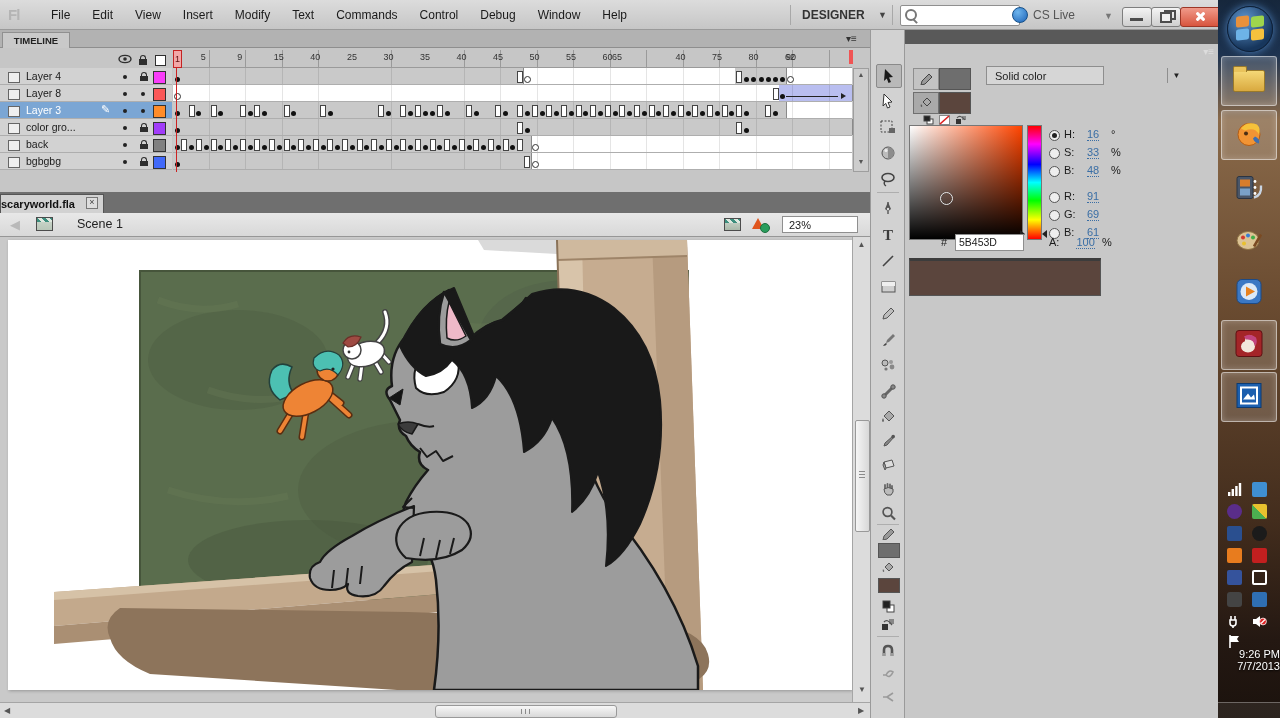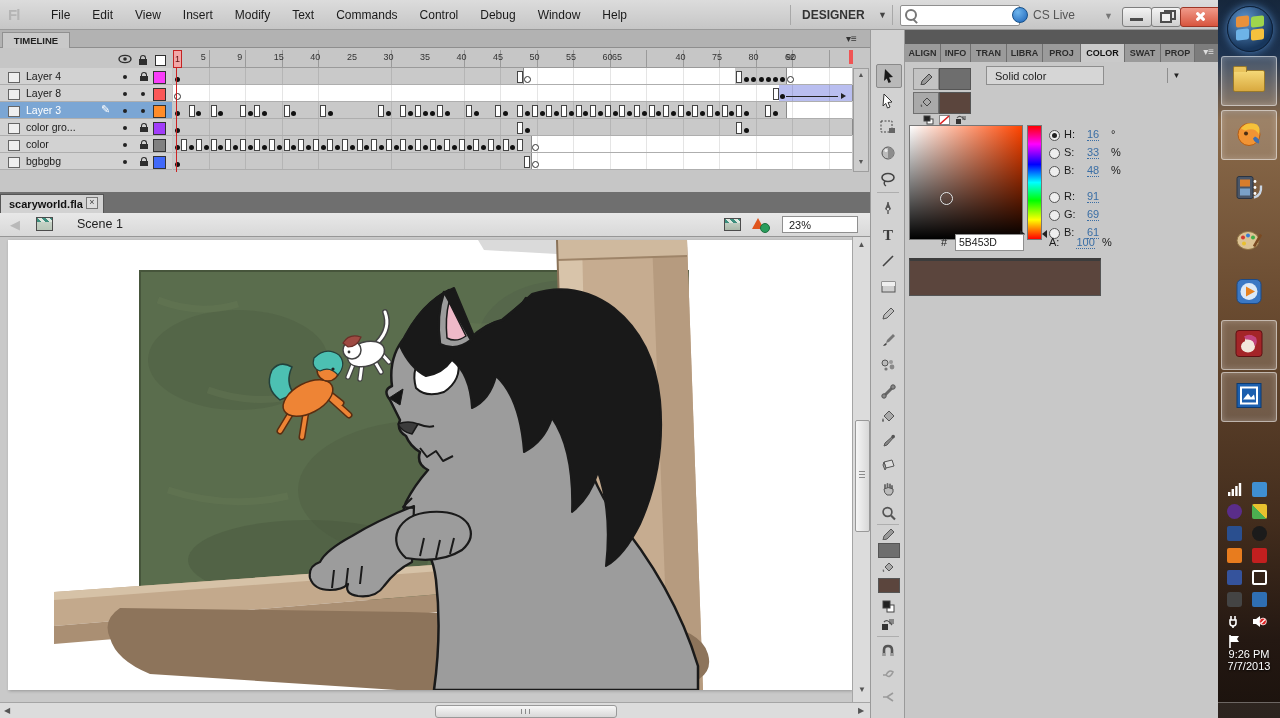--- a/index.html
+++ b/index.html
@@ -67,21 +67,21 @@
   #tl-controls{left:0;top:146px;width:870px;height:16px;background:#cfcfcf;border-top:1px solid #a2a2a2;box-sizing:border-box}
   .mini{position:absolute;top:2px;width:12px;height:11px;background:#c3c3c3;border:1px solid #8b8b8b}
   .tcb{position:absolute;top:1px;font-size:9.5px;color:#2e2e2e;letter-spacing:-1px}
   .onion{position:absolute;top:3px;width:8px;height:8px;border:1.5px solid #6d6da8;background:#cfcfe8}
   .bluval{color:#3a6ea5;border-bottom:1px dotted #3a6ea5}
   .ctltxt{position:absolute;top:2px;font-size:10px}
   #tl-hscroll-track{position:absolute;left:480px;top:2px;width:356px;height:11px;background:#bdbdbd;border:1px solid #979797;box-sizing:border-box}
   #tl-hscroll-thumb{position:absolute;left:1px;top:1px;width:68px;height:7px;background:linear-gradient(#f2f2f2,#d2d2d2);border:1px solid #8f8f8f}
   
   #doctabbar{left:0;top:192px;width:870px;height:21px;background:#6f6f6f}
-  #doctab{left:0px;top:2px;width:104px;height:19px;background:#d2d2d2;border:1px solid #555;border-bottom:none;box-sizing:border-box;font-size:11px;font-weight:bold;line-height:18px;padding-left:8px;color:#111}
+  #doctab{left:0px;top:2px;width:104px;height:19px;background:#d2d2d2;border:1px solid #555;border-bottom:none;box-sizing:border-box;font-size:11px;font-weight:bold;line-height:18px;color:#111}
   #doctab-close{left:86px;top:5px;width:10px;height:10px;border:1px solid #777;font-size:9px;line-height:8px;text-align:center;color:#444;background:#ddd}
   #editbar{left:0;top:213px;width:870px;height:24px;background:linear-gradient(#e8e8e8,#d8d8d8);border-bottom:1px solid #969696;box-sizing:border-box}
   #back-arrow{left:10px;top:4px;color:#b9b9b9;font-size:13px}
   #clapper{left:36px;top:4px;width:17px;height:14px;border:1px solid #4c4c4c;background:linear-gradient(#cdd8cd,#b9c6b9);box-sizing:border-box}
   #clapper:before{content:"";position:absolute;left:0;top:0;width:15px;height:4px;background:repeating-linear-gradient(45deg,#3d8f7e 0,#3d8f7e 3px,#dfe8df 3px,#dfe8df 6px)}
   #scene-label{left:77px;top:4px;font-size:12.5px;color:#222}
   #edit-scene-ico{left:724px;top:5px;width:17px;height:13px;border:1px solid #4c4c4c;background:linear-gradient(#cdd8cd,#aab8aa);box-sizing:border-box}
   #edit-scene-ico:before{content:"";position:absolute;left:0;top:0;width:15px;height:4px;background:repeating-linear-gradient(45deg,#3d8f7e 0,#3d8f7e 3px,#dfe8df 3px,#dfe8df 6px)}
   #edit-sym-tri{left:752px;top:5px;width:0;height:0;border-left:6px solid transparent;border-right:6px solid transparent;border-bottom:11px solid #e0561f}
   #edit-sym-circ{left:760px;top:10px;width:8px;height:8px;border-radius:50%;background:#2a9d5c;border:1px solid #1d6e40}
@@ -135,21 +135,21 @@
   
   #taskbar{left:1218px;top:0;width:62px;height:718px;background:linear-gradient(#16273c 0,#1d3350 54px,#8a6a4a 120px,#6b4c31 300px,#432d1d 520px,#241812 640px,#1b120d 718px)}
   #start-orb{left:9px;top:6px;width:44px;height:44px;border-radius:50%;background:radial-gradient(circle at 38% 30%,#5f96cf,#17365c 70%);border:1px solid #0d2038;box-shadow:0 0 8px rgba(90,150,220,.8)}
   .orbpane{position:absolute;width:13px;height:11px;border-radius:2px}
   .tbtn{position:absolute;left:3px;width:56px;height:50px;border-radius:3px}
   .tbtn.active{border:1px solid rgba(255,255,255,.55);background:rgba(255,255,255,.16);box-shadow:inset 0 0 6px rgba(255,255,255,.25);box-sizing:border-box}
   .tico{position:absolute;left:50%;top:50%;transform:translate(-50%,-50%)}
   .folder-back{width:30px;height:20px;background:linear-gradient(#f5d877,#d9a93f);border:1px solid #9a7a2a;border-radius:2px}
   .folder-tab{position:absolute;left:0;top:-4px;width:12px;height:5px;background:#e9c35c;border:1px solid #9a7a2a;border-bottom:none;border-radius:2px 2px 0 0}
   .tray{position:absolute;width:15px;height:15px;border-radius:2px}
-  #clock{left:0;top:648px;width:62px;text-align:center;color:#fff;font-size:11px;text-shadow:0 1px 2px #000}
+  #clock{left:0;top:648px;width:62px;text-align:right;color:#fff;font-size:11px;text-shadow:0 1px 2px #000}
   #show-desktop{left:0;top:702px;width:62px;height:16px;background:rgba(255,255,255,.08);border-top:1px solid rgba(255,255,255,.3);box-sizing:border-box}
 </style>
 </head>
 <body>
 
 <div class="abs" id="menubar">
   <div class="abs" id="fl-logo">Fl</div>
   <div class="abs" id="menu-items">
       <div class="mitem">File</div>
       <div class="mitem">Edit</div>
@@ -249,21 +249,21 @@
       </div>
       <div class="lrow" style="top: 71px;">
         <div class="licon"></div>
         <div class="lname">color gro...</div>
         <div class="mdot" style="left: 123px;"></div>
         <div class="mlock"></div>
         <div class="swatch" style="background: rgb(161, 61, 249);"></div>
       </div>
       <div class="lrow" style="top: 88px;">
         <div class="licon"></div>
-        <div class="lname">color</div>
+        <div class="lname">back</div>
         <div class="mdot" style="left: 123px;"></div>
         <div class="mlock"></div>
         <div class="swatch" style="background: rgb(128, 128, 128);"></div>
       </div>
       <div class="lrow" style="top: 105px;">
         <div class="licon"></div>
         <div class="lname">bgbgbg</div>
         <div class="mdot" style="left: 123px;"></div>
         <div class="mlock"></div>
         <div class="swatch" style="background: rgb(65, 105, 249);"></div>
@@ -723,30 +723,20 @@
     </div>
   <div class="tool" style="top:656px">
       <svg width="14" height="12" viewBox="0 0 14 12">
         <path d="M2,6 L6,6 L12,2 M6,6 L12,10" fill="none" stroke="#9a9a9a" stroke-width="1.6"></path>
       </svg>
     </div>
 </div>
 
 <div class="abs" id="dock">
   <div class="abs" id="dock-topstrip"></div>
-  <div class="abs" id="dock-tabs">
-      <div class="dock-tab" style="width: 36px;">ALIGN</div>
-      <div class="dock-tab" style="width: 30px;">INFO</div>
-      <div class="dock-tab" style="width: 36px;">TRAN</div>
-      <div class="dock-tab" style="width: 36px;">LIBRA</div>
-      <div class="dock-tab" style="width: 38px;">PROJ</div>
-      <div class="dock-tab active" style="width: 44px;">COLOR</div>
-      <div class="dock-tab" style="width: 36px;">SWAT</div>
-      <div class="dock-tab" style="width: 34px;">PROP</div>
-    </div>
   <div class="abs" id="dock-menu"><span>▾</span><span>≡</span></div>
   <div class="cbtn" style="left:8px;top:38px">
       <svg width="13" height="12" viewBox="0 0 13 12">
         <path d="M9,1 L12,4 L5,11 L1,12 L2,8 Z" fill="#999" stroke="#444"></path>
       </svg>
     </div>
   <div class="abs" id="stroke-swatch" style="background: rgb(110, 110, 110);"></div>
   <div class="cbtn pressed" style="left:8px;top:62px">
       <svg width="15" height="12" viewBox="0 0 15 12">
         <path d="M4,5 L8,1 L12,5 L8,9 Z" fill="#aaa" stroke="#444"></path>

